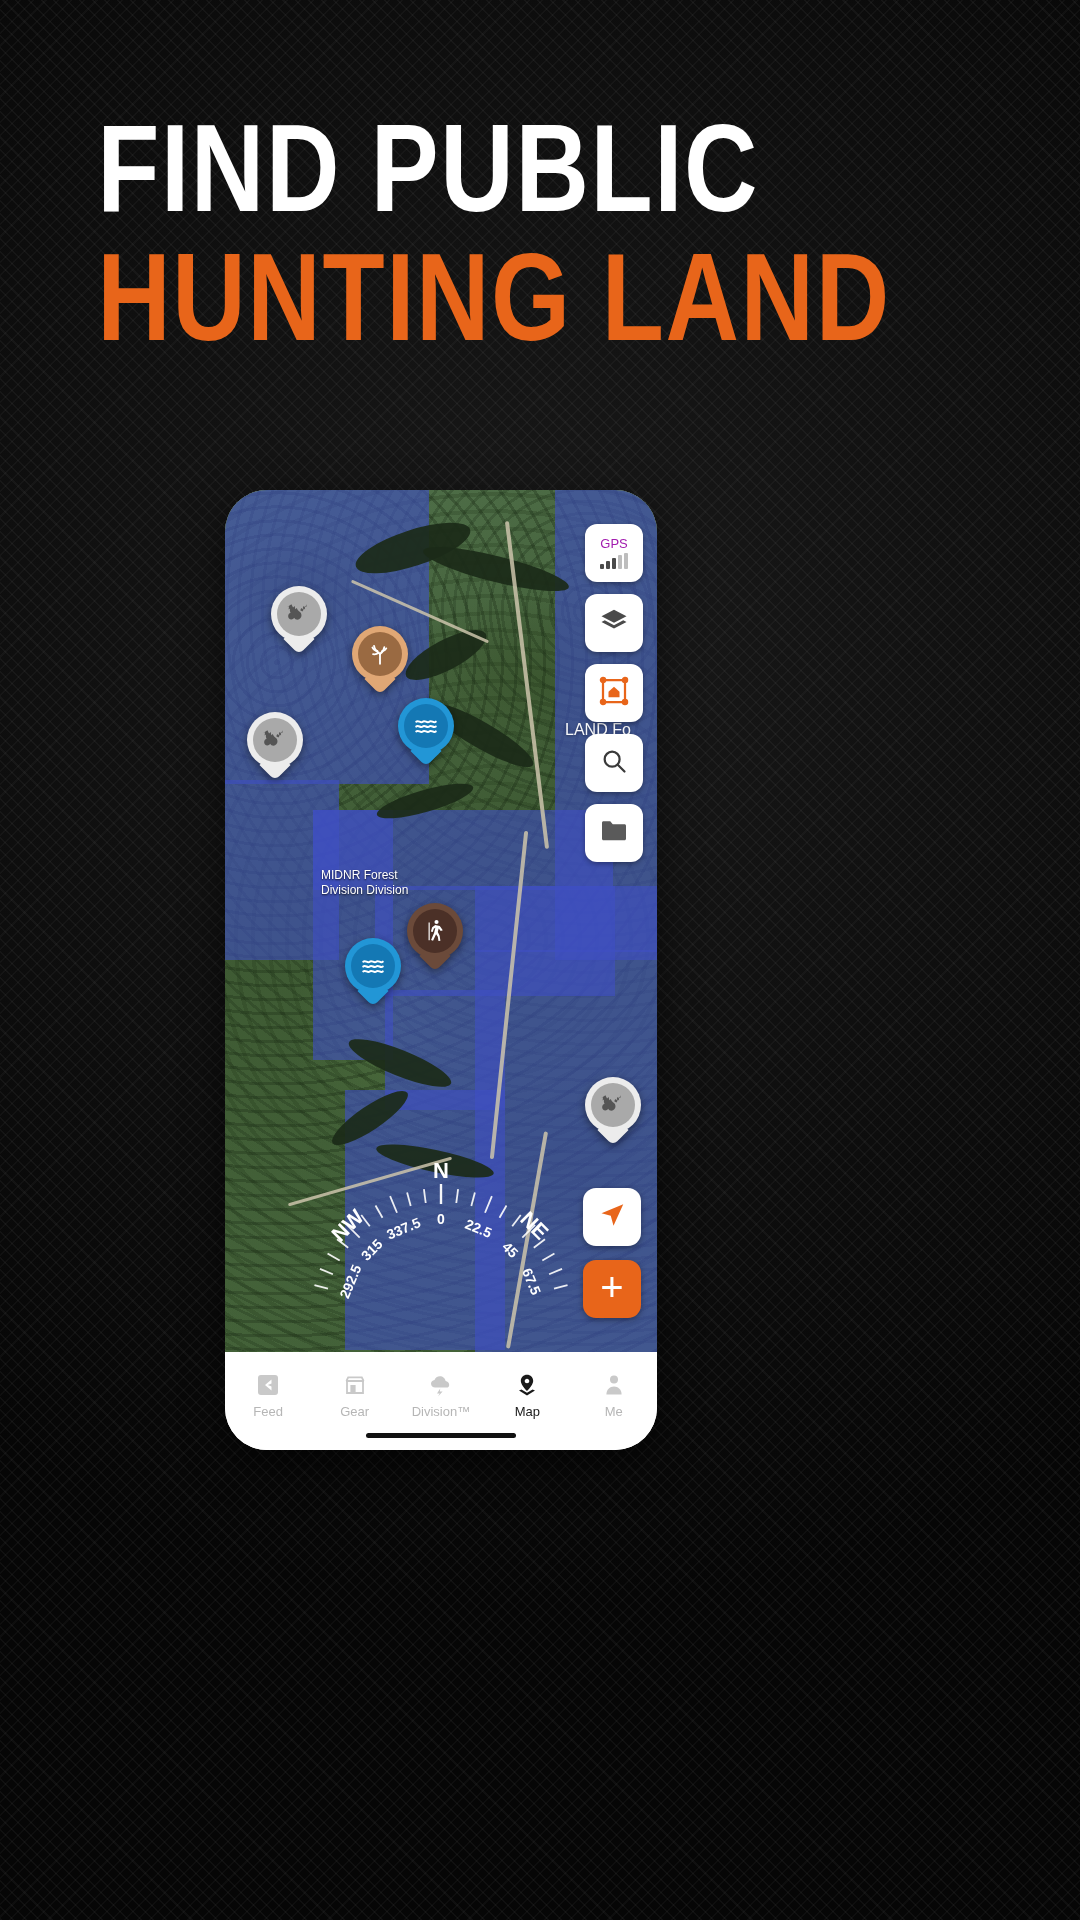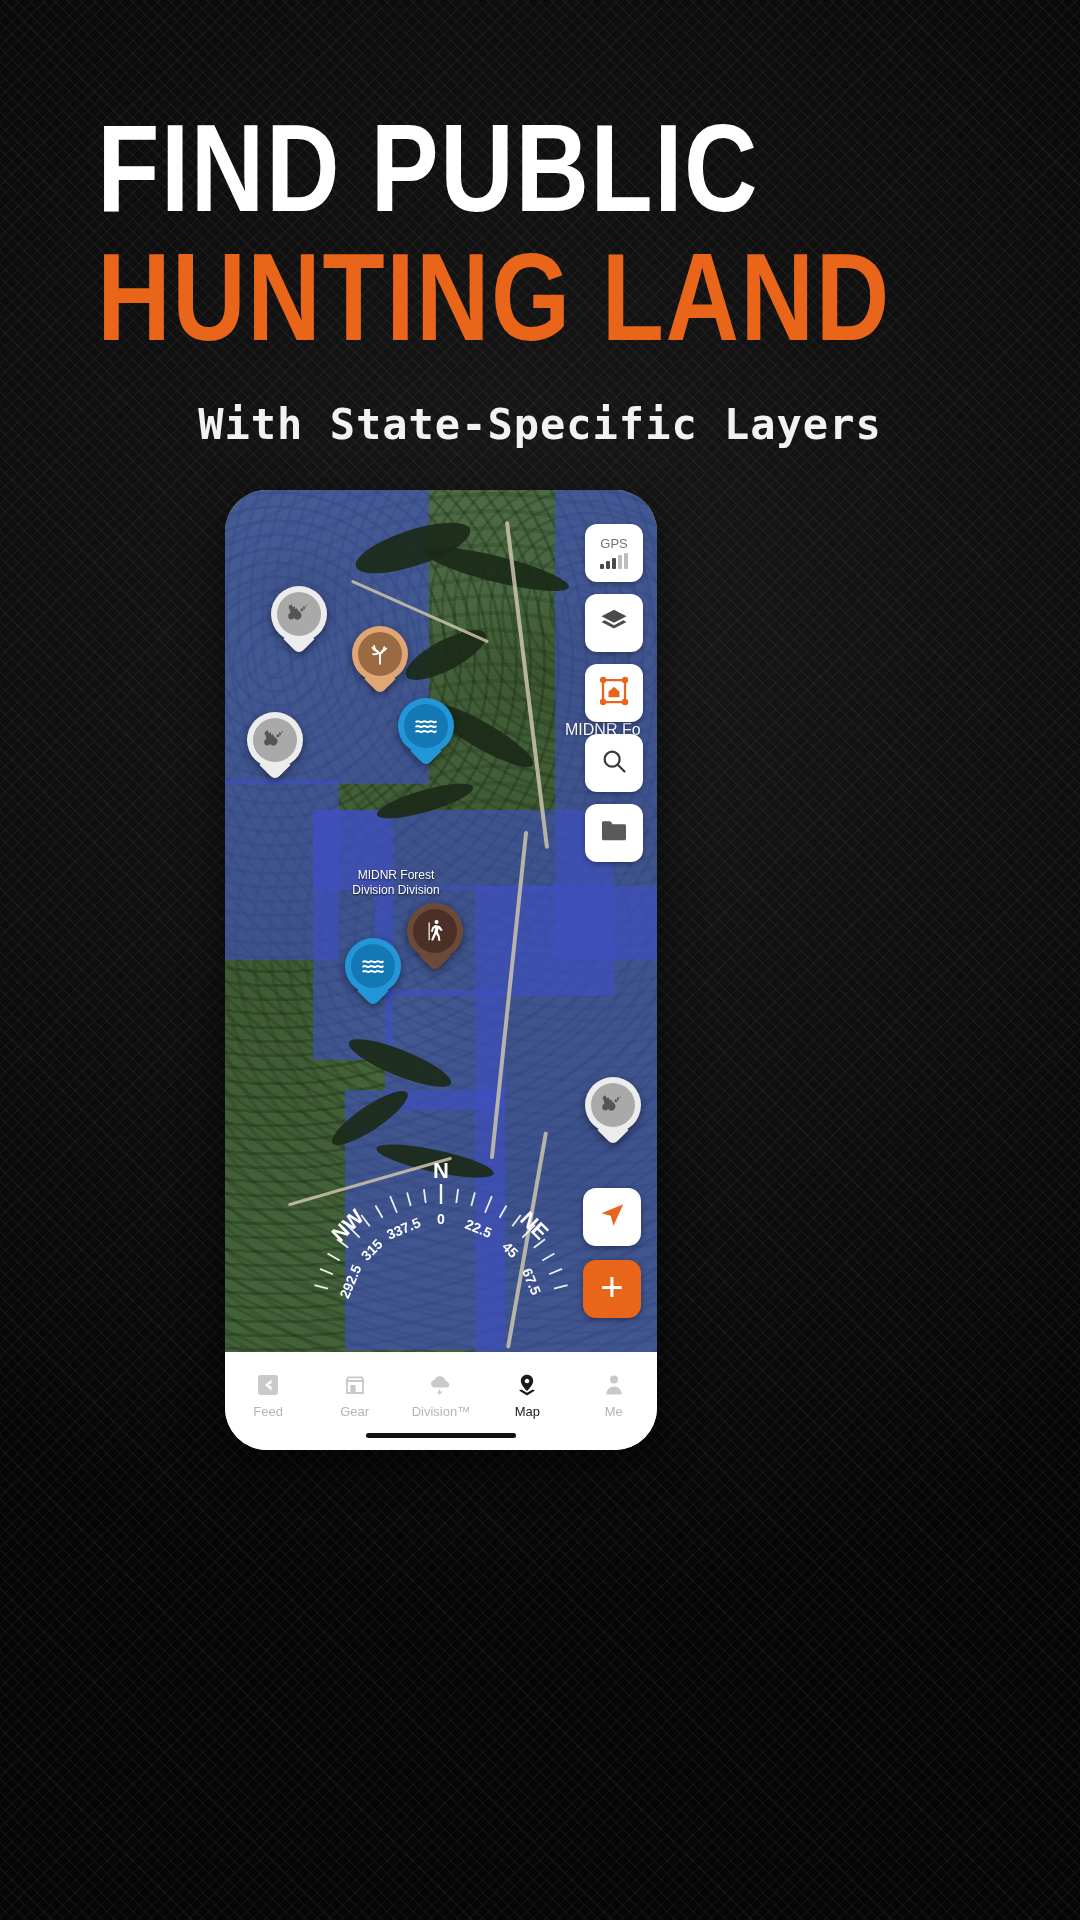--- a/index.html
+++ b/index.html
@@ -113,21 +113,20 @@
     position: absolute;
     background: #3f4fc4;
     opacity: 0.62;
   }
 
   
   #map-label {
     position: absolute;
     left: 96px; top: 378px;
     width: 150px;
-    text-align: center;
     color: #ffffff;
     font-size: 12px;
     line-height: 1.25;
     text-shadow: 0 1px 2px rgba(0,0,0,0.8);
     font-weight: 500;
   }
   #land-label-2 {
     position: absolute;
     left: 340px; top: 230px;
     width: 130px;
@@ -187,21 +186,21 @@
   }
   .ctl {
     width: 58px; height: 58px;
     background: #ffffff;
     border-radius: 12px;
     display: flex; flex-direction: column;
     align-items: center; justify-content: center;
     box-shadow: 0 2px 5px rgba(0,0,0,0.32);
   }
   .ctl .gps-text {
-    font-size: 13px; color: #737373; font-weight: 500; line-height: 1;
+    font-size: 13px; color: #a21caf; font-weight: 500; line-height: 1;
     margin-bottom: 3px;
   }
   .bars { display: flex; align-items: flex-end; gap: 2px; height: 16px; }
   .bars i { display: block; width: 4px; background: #4a4a4a; border-radius: 1px; }
   .bars i:nth-child(1){height:5px}
   .bars i:nth-child(2){height:8px}
   .bars i:nth-child(3){height:11px}
   .bars i:nth-child(4){height:14px;background:#bdbdbd}
   .bars i:nth-child(5){height:16px;background:#bdbdbd}
 
@@ -273,21 +272,20 @@
 </style>
 </head>
 <body>
 
 <div id="poster">
 
   <div id="headline-block">
     <span class="hl hl-white">FIND PUBLIC</span>
     <span class="hl hl-orange">HUNTING LAND</span>
   </div>
-  <div id="subtitle">With State-Specific Layers</div>
 
   <div id="phone">
 
     <div id="map">
 
       <div id="public-land">
         <div class="land-poly" style="left:-6px; top:-6px;  width:210px; height:300px;"></div>
         <div class="land-poly" style="left:-6px; top:290px; width:120px; height:180px;"></div>
         <div class="land-poly" style="left:88px; top:320px; width:300px; height:80px;"></div>
         <div class="land-poly" style="left:88px; top:320px; width:80px;  height:250px;"></div>
@@ -312,21 +310,21 @@
       <div class="road" style="left:282px; top:340px; width:4px; height:330px; transform:rotate(6deg);"></div>
       <div class="road" style="left:120px; top:120px; width:150px; height:3px; transform:rotate(24deg);"></div>
       <div class="road" style="left:60px;  top:690px; width:170px; height:3px; transform:rotate(-16deg);"></div>
       <div class="road" style="left:300px; top:640px; width:4px; height:220px; transform:rotate(10deg);"></div>
 
       <div id="map-label">
         <div>MIDNR Forest</div>
         <div>Division Division</div>
       </div>
       <div id="land-label-2">
-        <div>MIDNR Fo</div>
+        <div>LAND Fo</div>
         <div style="text-align:right">es D</div>
       </div>
 
       <div class="pin grey" style="left:46px; top:96px;">
         <div class="body"></div>
           <div class="tail"></div>
         <div class="inner">
           <svg width="26" height="26" viewBox="0 0 24 24" fill="#555">
             <path d="M5 3 L6.5 6 L8 4.5 L8.6 7.5 L10 6.5 C10.4 8 11.2 9 12.3 9.6 C13.6 10.3 14.3 11.6 14.3 13.2 C14.3 15.4 12.7 17.2 10.6 17.2 C9.2 17.2 8.1 16.5 7.5 15.4 C7 16.4 6 17 4.9 17 C3.2 17 2 15.7 2 14 C2 12.5 2.9 11.3 4.2 10.9 C3.6 9.8 3.4 8.4 3.7 7 L2.4 7.8 L2.8 4.8 L1.2 5.6 Z"></path>
             <path d="M19 3 L17.5 6 L16 4.5 L15.4 7.5 L14 6.5 C13.8 7.3 13.5 8 13.1 8.6 L15.2 9.8 C15.9 8.9 16.3 7.9 16.3 7 L17.6 7.8 L17.2 4.8 L18.8 5.6 Z"></path>

